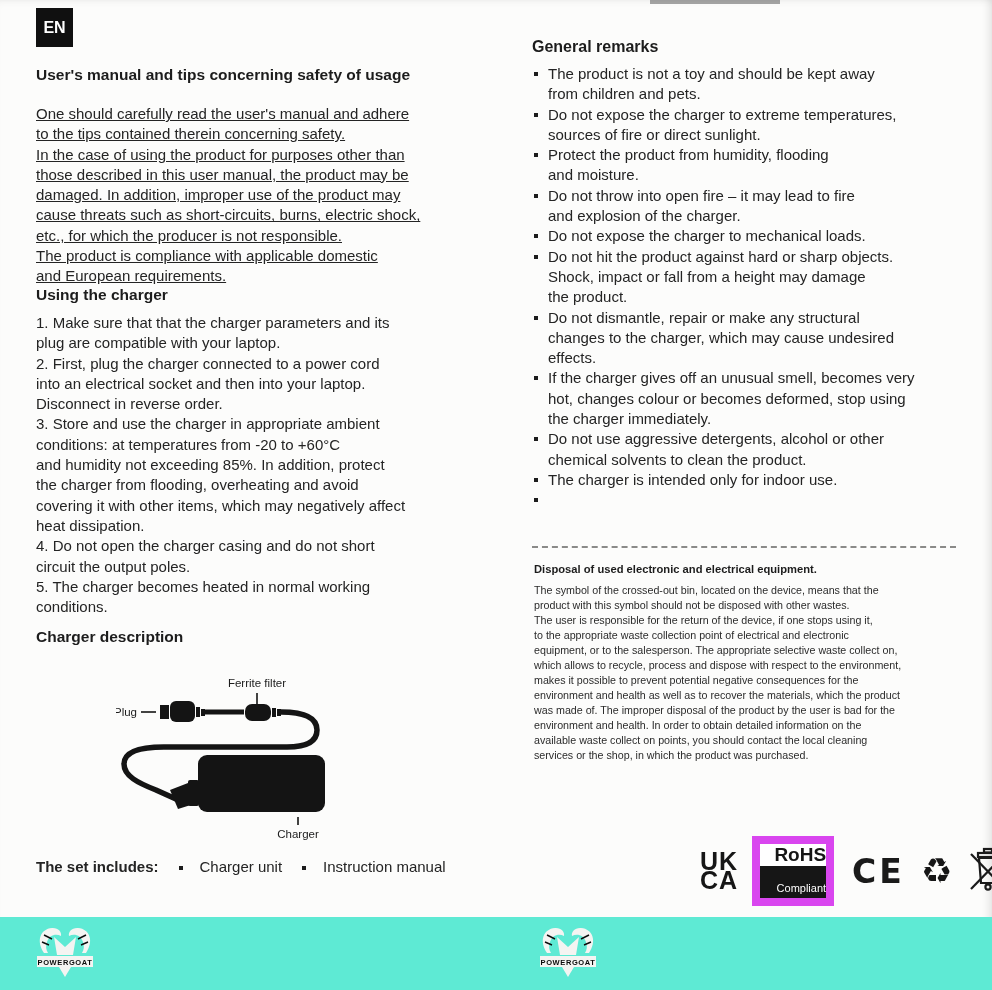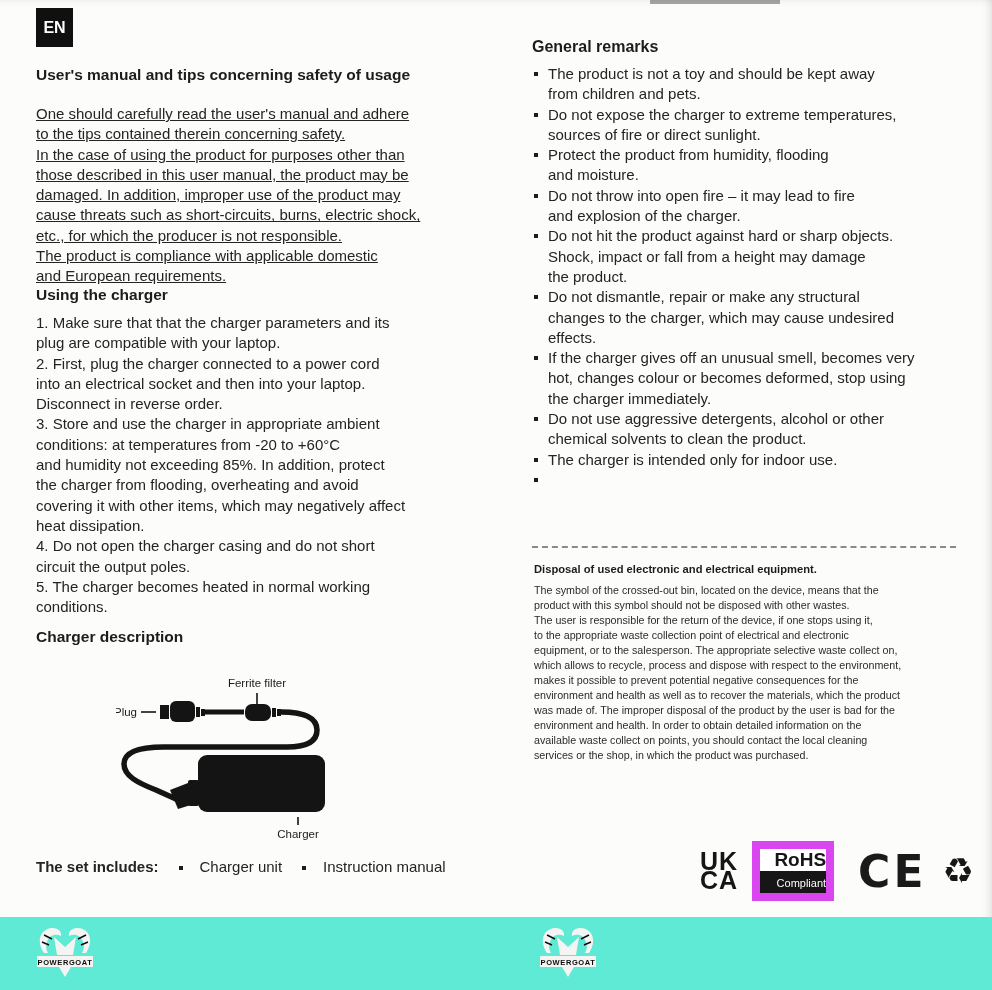--- a/index.html
+++ b/index.html
@@ -27,22 +27,22 @@
   .small-txt{font-size:10.7px;line-height:15px;color:#2b2b2b;white-space:pre-line;}
   
   .set-row{display:flex;align-items:center;font-size:15px;color:#242424;}
   .set-row b{font-size:15px;}
   .set-row .mk{width:4px;height:4px;background:#1c1c1c;margin:2px 9px 0 12px;}
   
   .badges{display:flex;align-items:center;}
   .ukca{font-weight:bold;font-size:25px;line-height:19px;letter-spacing:1px;color:#161616;text-align:center;}
   .rohs{border:8px solid #d946ef;width:66px;margin-left:14px;text-align:right;background:#fff;}
   .rohs .top{font-size:19px;font-weight:bold;color:#161616;line-height:22px;}
-  .rohs .bot{background:#161616;color:#fdfdfd;font-size:11px;line-height:15px;padding:5px 0 2px;}
-  .ce{font-size:44px;font-weight:600;letter-spacing:3px;color:#1a1a1a;margin-left:24px;font-family:"DejaVu Sans",sans-serif;}
+  .rohs .bot{background:#161616;color:#fdfdfd;font-size:11px;line-height:15px;padding:15px 0 2px;}
+  .ce{font-size:33px;font-weight:600;letter-spacing:3px;color:#1a1a1a;margin-left:18px;font-family:"DejaVu Sans",sans-serif;}
   .recycle{font-size:35px;color:#161616;margin-left:16px;font-family:"DejaVu Sans",sans-serif;line-height:40px;}
   
   .footer{position:absolute;left:0;top:917px;width:992px;height:73px;background:#5eead4;}
   .goat{position:absolute;top:6px;}
   
   .artifact-top{position:absolute;left:650px;top:0;width:130px;height:4px;background:#3a3a3a;opacity:.45;}
 </style>
 </head>
 <body>
 
@@ -146,20 +146,24 @@
           <span class="tx">Protect the product from humidity, flooding
 and moisture.</span>
         </div>
       <div class="bullet">
           <span class="mk"></span>
           <span class="tx">Do not throw into open fire – it may lead to fire
 and explosion of the charger.</span>
         </div>
       <div class="bullet">
           <span class="mk"></span>
+          <span class="tx">Do not expose the charger to mechanical loads.</span>
+        </div>
+      <div class="bullet">
+          <span class="mk"></span>
           <span class="tx">Do not hit the product against hard or sharp objects.
 Shock, impact or fall from a height may damage
 the product.</span>
         </div>
       <div class="bullet">
           <span class="mk"></span>
           <span class="tx">Do not dismantle, repair or make any structural
 changes to the charger, which may cause undesired
 effects.</span>
         </div>

